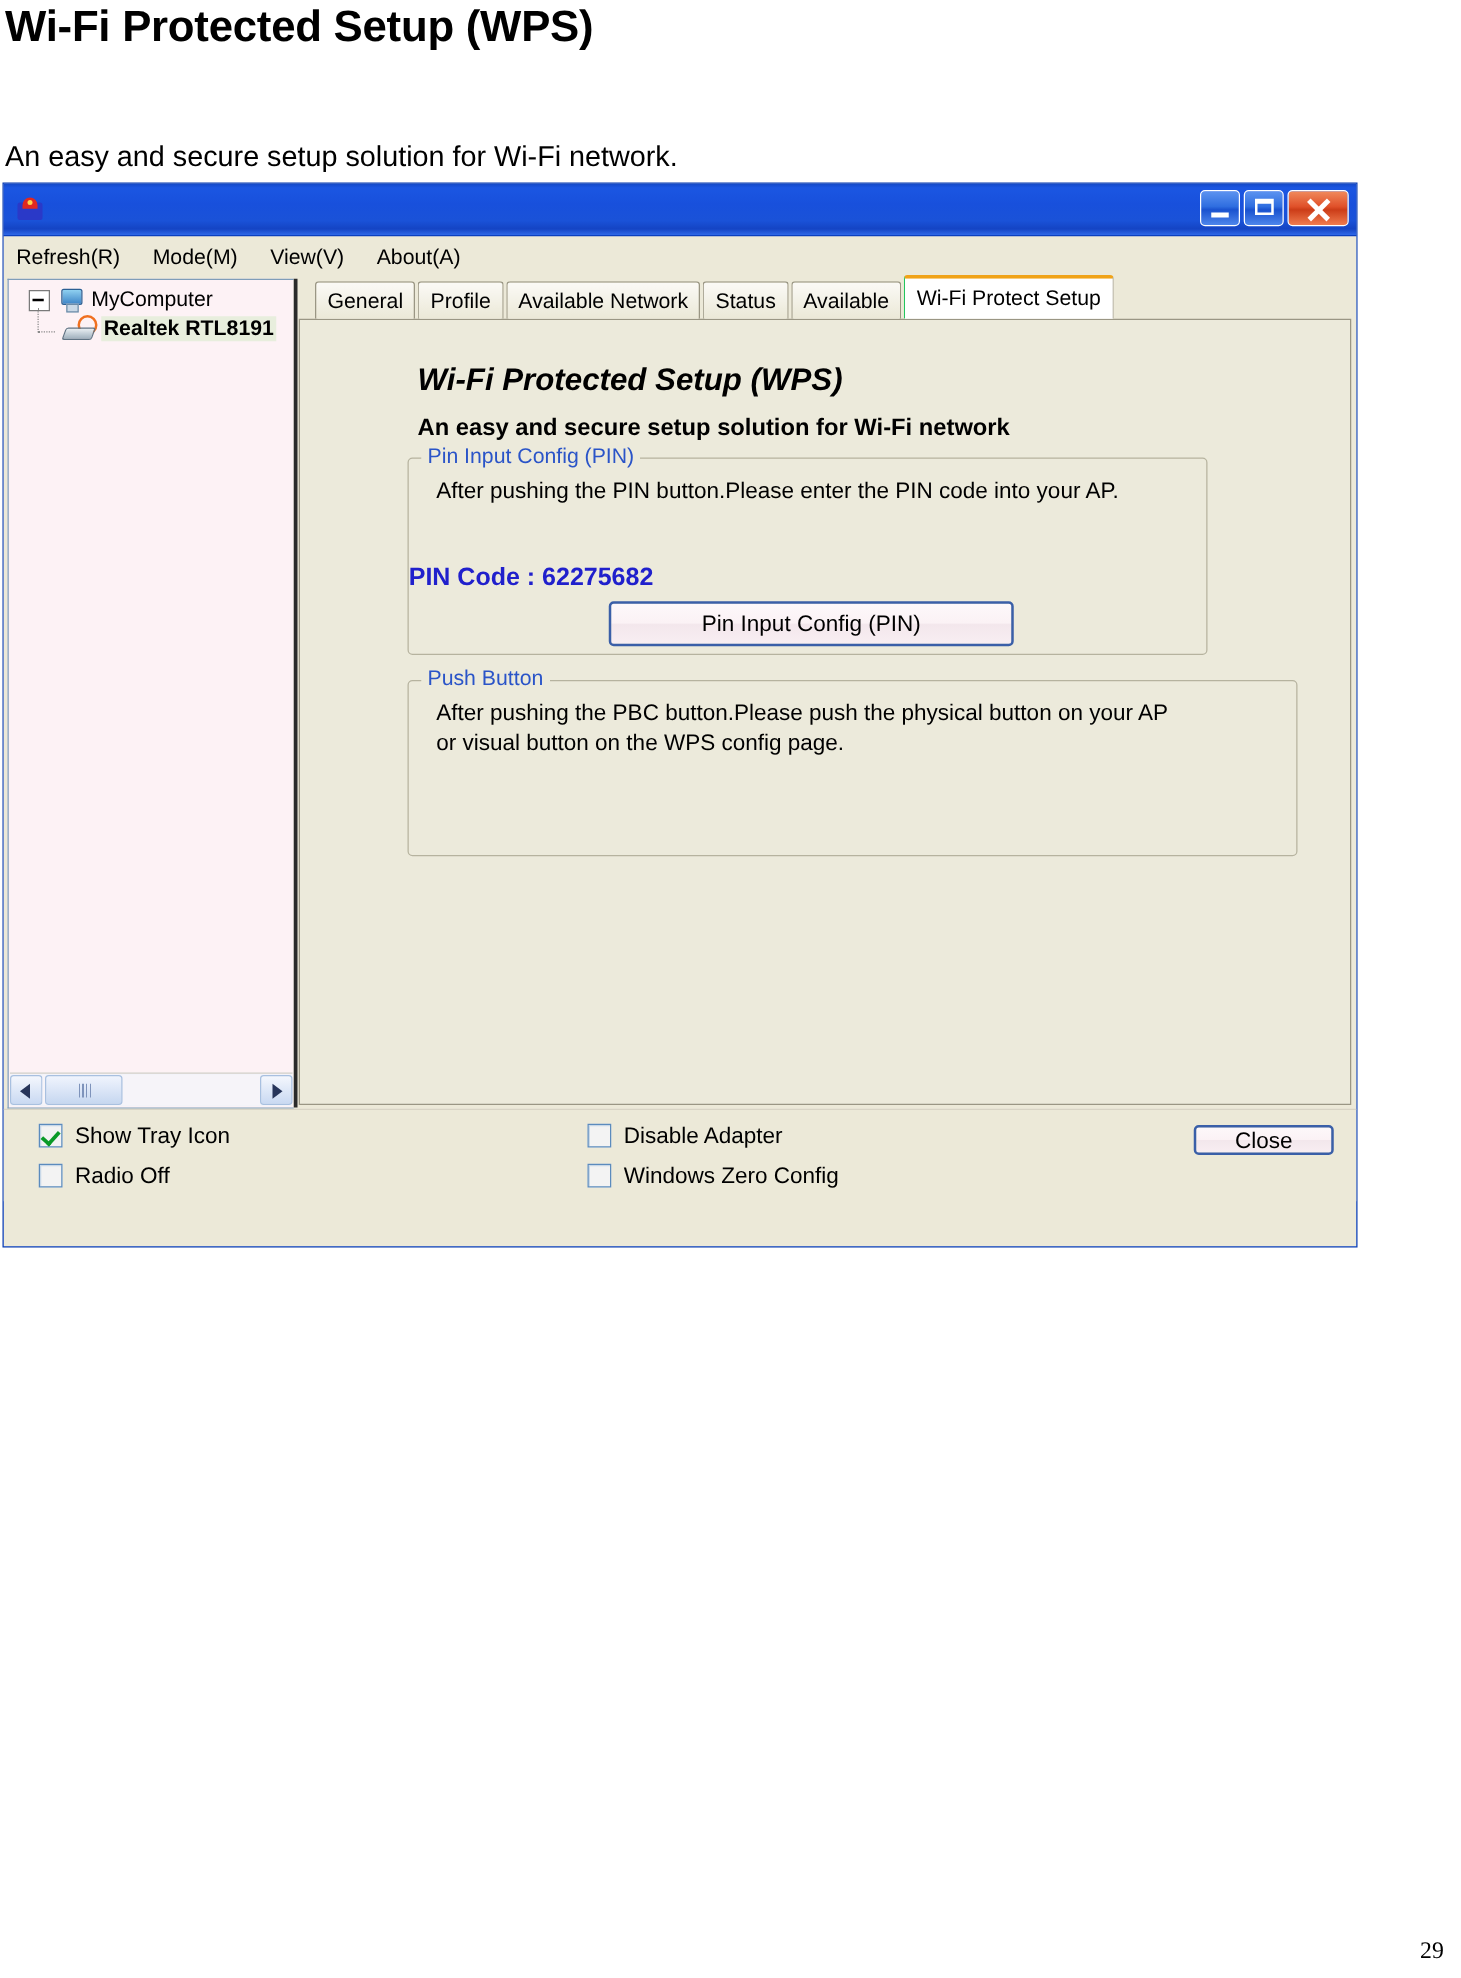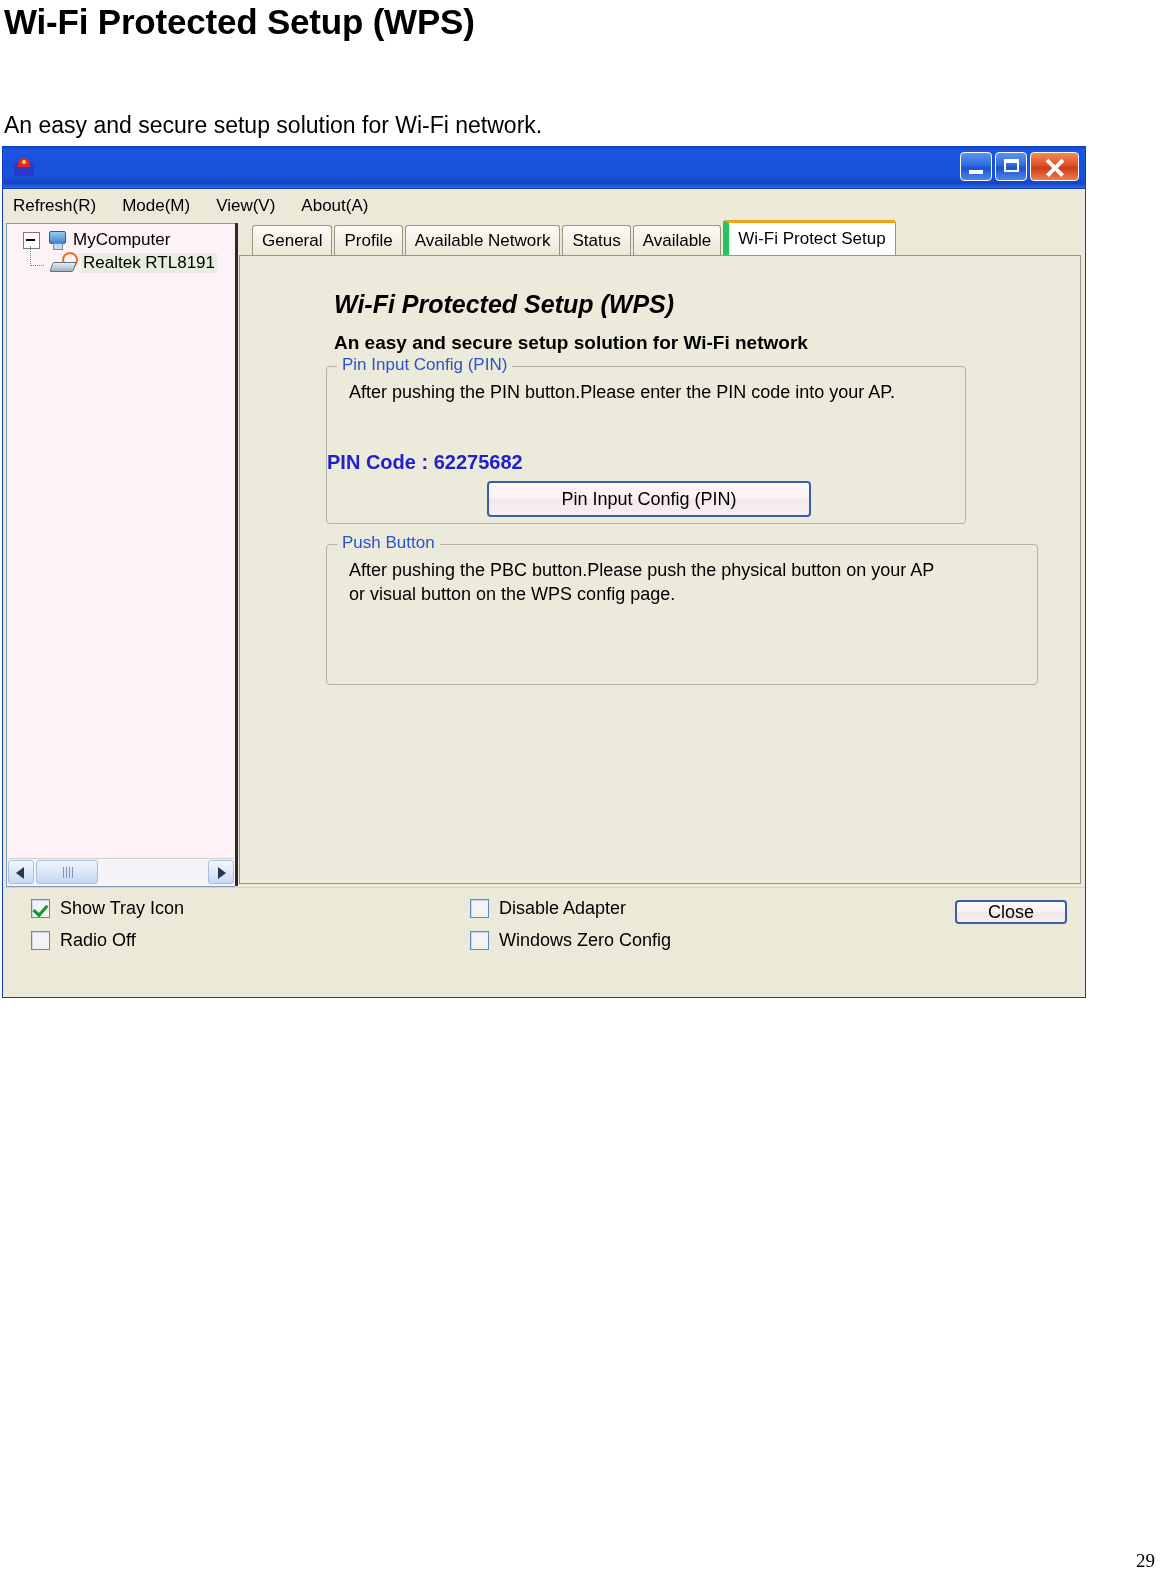--- a/index.html
+++ b/index.html
@@ -242,20 +242,21 @@
     position: absolute; left: 11px; top: 0px;
     width: 12px; height: 12px;
     border: 2px solid #f07020;
     border-radius: 50%;
   }
   .tree-label-selected {
     font-size: 17px; color: #000;
     background: #e8eedd;
     padding: 0 2px;
     white-space: nowrap;
+    font-weight: bold;
   }
   .hscroll {
     position: absolute;
     left: 1px; right: 1px; bottom: 1px;
     height: 26px;
     background: #f3f3f9;
     border-top: 1px solid #d4d0c8;
     display: flex; align-items: center;
   }
   .hs-arrow {
@@ -321,21 +322,21 @@
     border: 1px solid #9a9684;
     border-bottom: none;
     border-radius: 3px 3px 0 0;
     margin-right: 2px;
     white-space: nowrap;
     line-height: 1.25;
   }
   .tab.active {
     background: #ffffff;
     border-top: 3px solid #f0a318;
-    border-left: 6px solid #22c55e;
+    border-left: 1px solid #22c55e;
     border-right: 1px solid #9a9684;
     padding-top: 5px;
     padding-bottom: 6px;
     position: relative;
     z-index: 3;
     color: #000;
   }
   .tab-panel {
     flex: 1 1 auto;
     margin: 0 1px 2px 1px;

